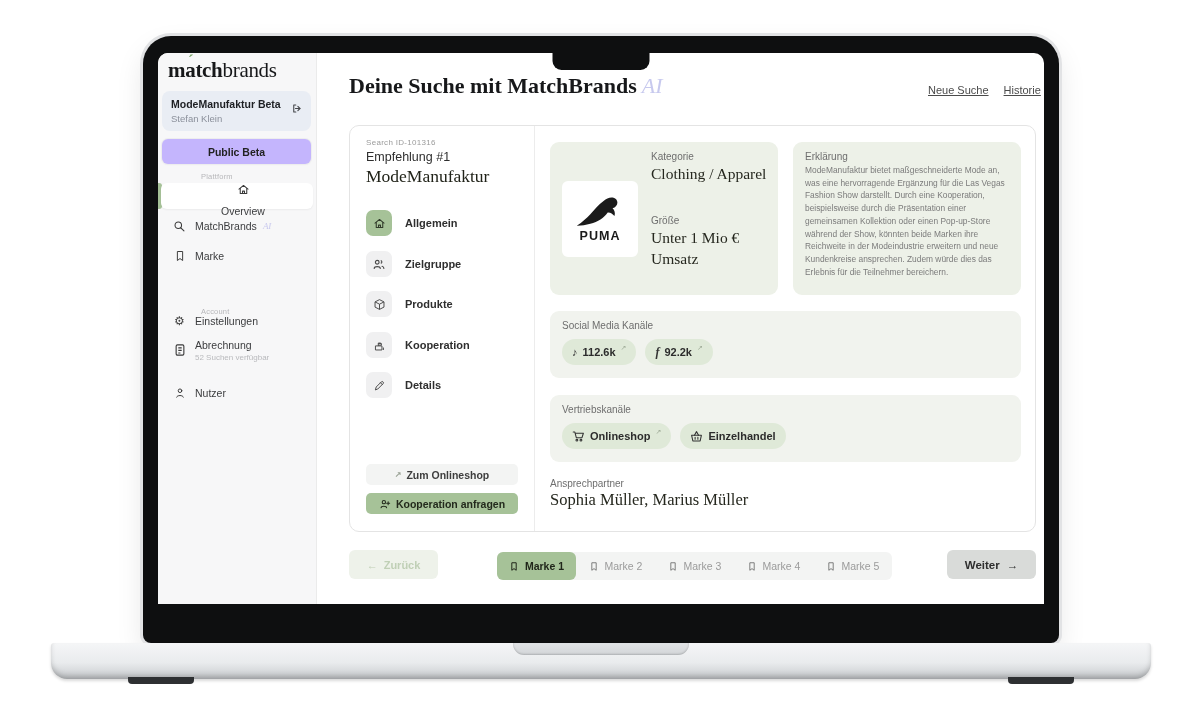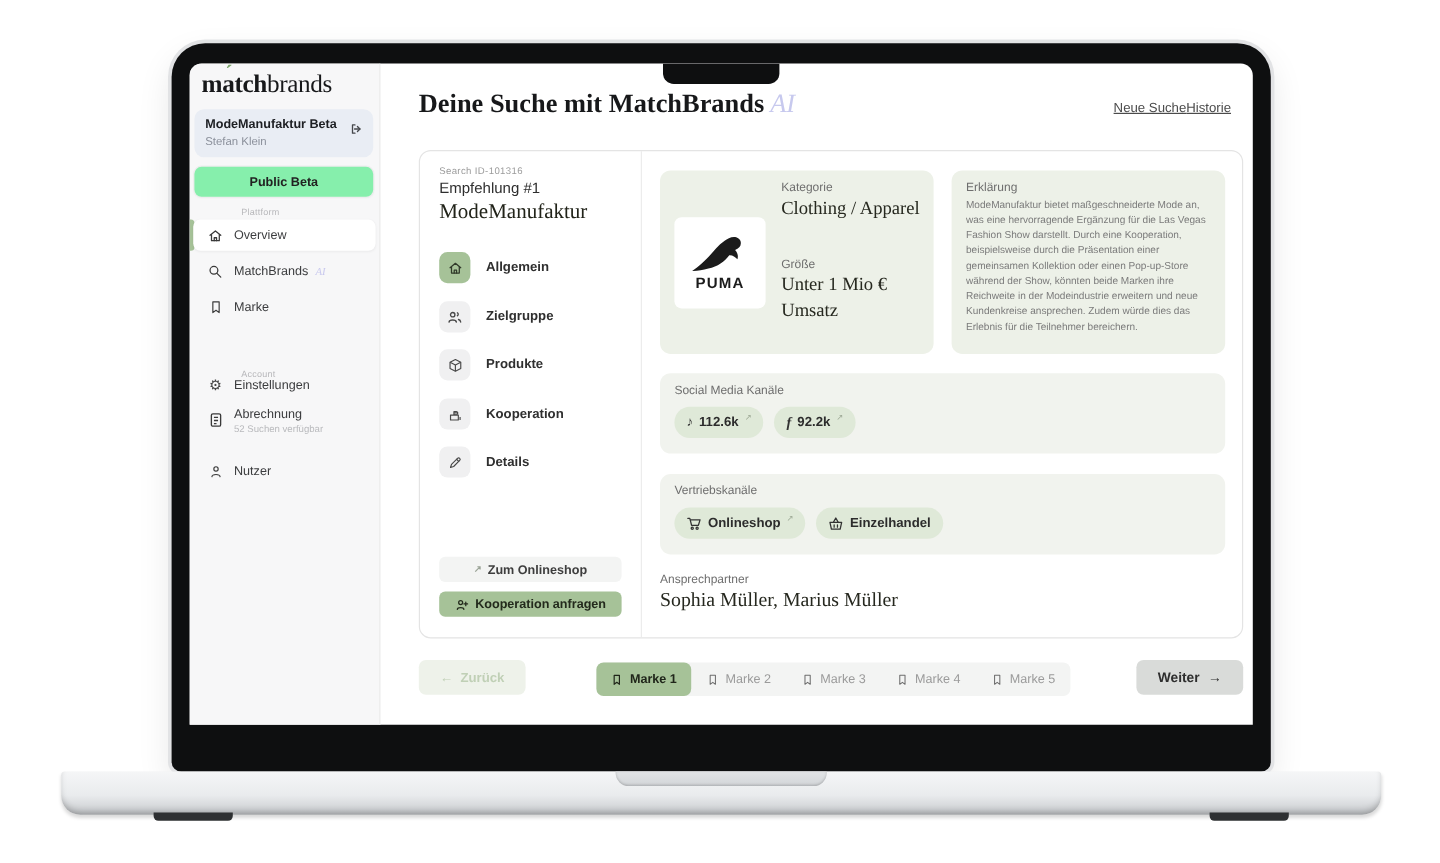--- a/index.html
+++ b/index.html
@@ -36,41 +36,41 @@
 
   
   .sidebar { position:absolute; left:0; top:0; width:159px; height:551px; background:#f7f7f8; border-right:1px solid #ebebeb; }
   .logo { position:absolute; left:10px; top:5px; font-family:"Liberation Serif", serif; font-size:21px; color:#17181a; letter-spacing:-0.3px; }
   .logo-bold { font-weight:700; }
   .logo-accent { position:absolute; left:20px; top:-7px; color:#7ba569; font-size:17px; font-weight:700; }
   .ws-card { position:absolute; left:4px; top:38px; width:149px; height:40px; background:#e9edf4; border-radius:8px; cursor:pointer; }
   .ws-name { position:absolute; left:9px; top:7px; font-size:10.5px; font-weight:700; color:#1d1f23; }
   .ws-user { position:absolute; left:9px; top:22px; font-size:9.5px; color:#8b909b; }
   .ws-logout { position:absolute; right:9px; top:9px; }
-  .beta-btn { position:absolute; left:4px; top:86px; width:149px; height:25px; background:#86efac; border-radius:6px;
+  .beta-btn { position:absolute; left:4px; top:86px; width:149px; height:25px; background:#c4b5fd; border-radius:6px;
     display:flex; align-items:center; justify-content:center; font-size:10.5px; font-weight:700; color:#222;
     box-shadow:0 0 0 1px #ededee, 0 1px 2px rgba(0,0,0,.04); cursor:pointer; }
   .sec-label { position:absolute; left:15px; font-size:7.5px; color:#b7b7ba; letter-spacing:.2px;padding-left:28px; }
   .sec-platform { top:119px; } .sec-account { top:254px; }
   .nav-item { position:absolute; left:3px; width:152px; height:26px; display:flex; align-items:center; gap:9px;
     padding-left:12px; font-size:10.5px; font-weight:500; color:#3b3c3e; cursor:pointer; }
   .nav-item .ni-icon { display:flex; width:13px; justify-content:center; }
-  .nav-overview { top:130px; background:#ffffff; border-radius:6px; box-shadow:0 1px 2px rgba(0,0,0,.05); }
+  .nav-overview { top:130px; background:#ffffff; border-radius:6px; box-shadow:0 1px 2px rgba(0,0,0,.05);flex-direction:column; }
   .active-bar { position:absolute; left:0; top:130px; width:3.5px; height:26px; background:#a6c298; border-radius:0 3px 3px 0; }
   .nav-matchbrands { top:160px; } .nav-marke { top:190px; }
   .ai-suffix { font-size:9px; font-style:italic; color:#c9c9ee; font-family:"Liberation Serif", serif; margin-left:-3px; }
   .nav-einstellungen { top:255px; } .nav-abrechnung { top:283px; align-items:center; padding-top:2px; } .nav-nutzer { top:327px; }
   .nav-col { display:flex; flex-direction:column; gap:2px; }
   .nav-sub { font-size:8px; font-weight:400; color:#b9babd; }
   .gear-glyph { font-size:12px; color:#444; line-height:1; }
 
   
   .main-title { position:absolute; left:191px; top:20px; font-family:"Liberation Serif", serif; font-size:22px; font-weight:600; color:#17181a; }
   .title-ai { font-style:italic; color:#c7c9ee; margin-left:5px; font-weight:400; }
-  .header-links { position:absolute; left:770px; top:31px; display:flex; font-size:11px; color:#4b4b4b; }
+  .header-links { position:absolute; left:770px; top:31px; display:flex; gap:15px; font-size:11px; color:#4b4b4b; }
   .header-links span { text-decoration:underline; cursor:pointer; }
 
   
   .card { position:absolute; left:191px; top:72px; width:687px; height:407px; background:#fff;
     border:1px solid #e4e4e4; border-radius:10px; }
   .card-divider { position:absolute; left:184px; top:0; width:1px; height:100%; background:#ececec; }
   .search-id { position:absolute; left:16px; top:12px; font-size:8px; color:#9b9b9b; letter-spacing:.3px; }
   .empfehlung { position:absolute; left:16px; top:24px; font-size:12.5px; font-weight:500; color:#2e2e2e; }
   .brand-name { position:absolute; left:16px; top:40px; font-family:"Liberation Serif", serif; font-size:17.5px; color:#212319; }
 

